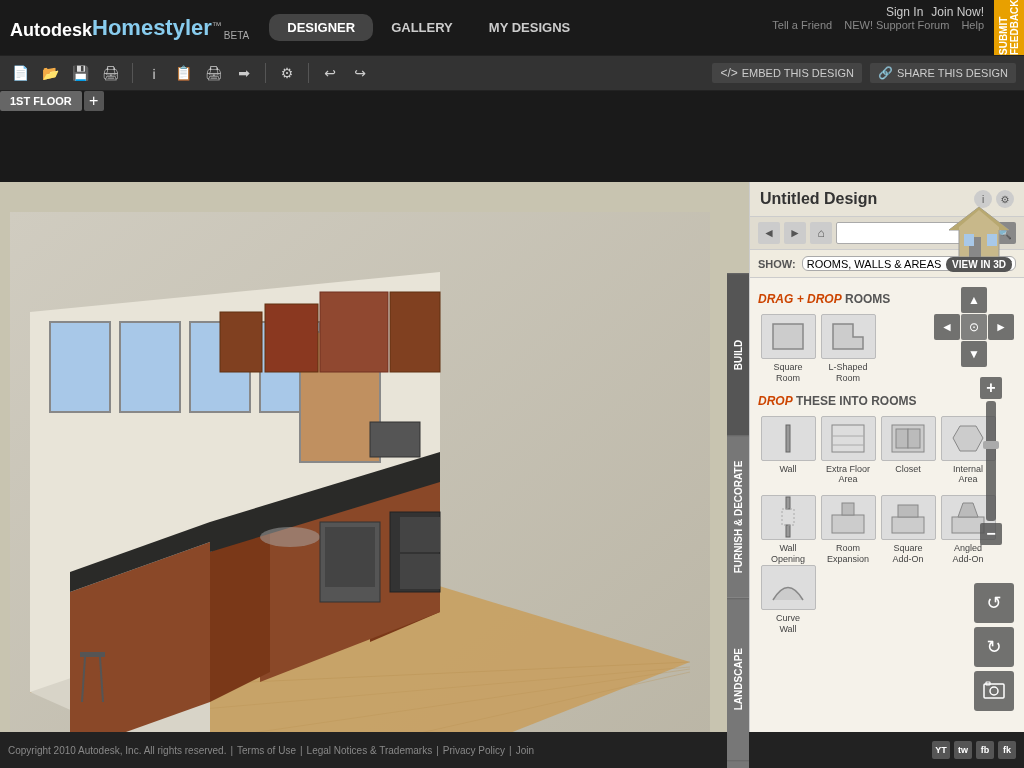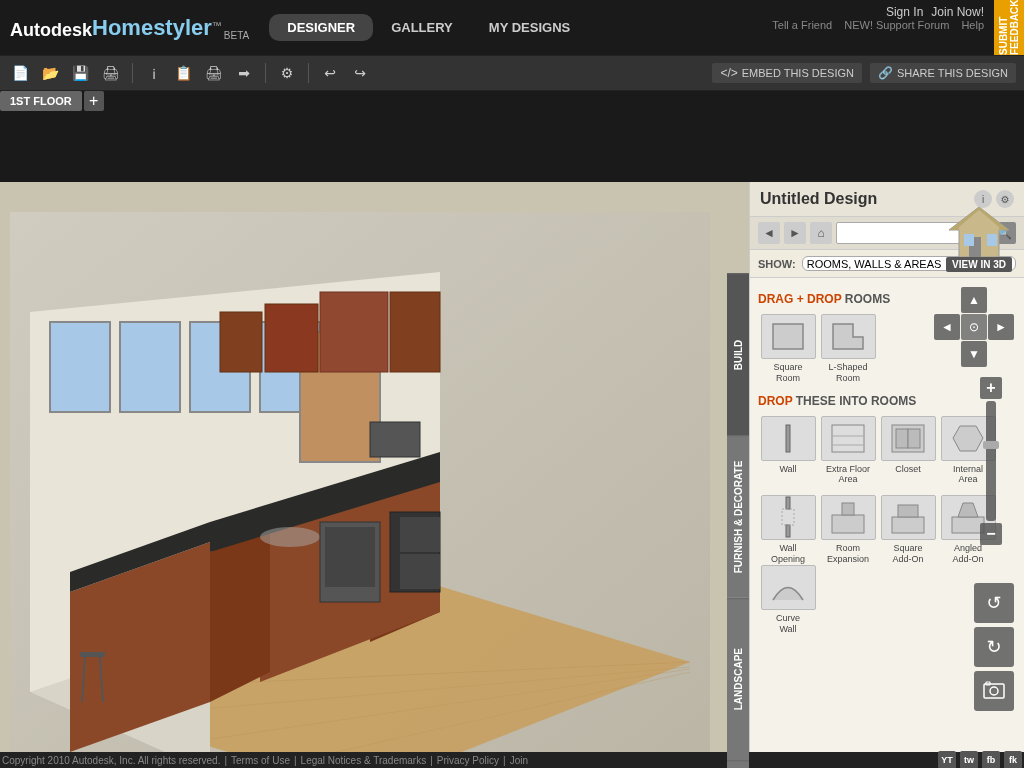--- a/index.html
+++ b/index.html
@@ -190,21 +190,21 @@
     #house-icon {
       width: 70px;
       height: 60px;
     }
     #view3d-label {
       background: #555;
       color: #fff;
       font-size: 10px;
       font-weight: bold;
       padding: 2px 6px;
-      border-radius: 2px;
+      border-radius: 7px;
       margin-top: -5px;
     }
 
     
     #nav-controls {
       position: absolute;
       top: 105px;
       right: 10px;
       display: flex;
       flex-direction: column;
@@ -474,21 +474,21 @@
       flex: 1;
     }
 
     
     .section-header {
       font-size: 12px;
       font-weight: bold;
       margin-bottom: 8px;
       margin-top: 6px;
     }
-    .section-header .drop { color: #cc4400; }
+    .section-header .drop { color: #cc4400; font-style: italic; }
     .section-header .rest { color: #555; }
 
     
     .items-grid {
       display: flex;
       flex-wrap: wrap;
       margin-bottom: 10px;
     }
     .item-card {
       display: flex;
@@ -510,27 +510,27 @@
     }
     .item-label {
       font-size: 9px;
       color: #444;
       text-align: center;
       line-height: 1.2;
     }
 
     
     #footer {
-      height: 16px;
+      height: 36px;
       background: #222;
       color: #888;
       font-size: 10px;
       display: flex;
       align-items: center;
-      padding: 0 2px;
+      padding: 0 8px;
       gap: 4px;
       position: absolute;
       bottom: 0;
       width: 100%;
     }
     #footer-social {
       margin-left: auto;
       display: flex;
       gap: 4px;
     }

